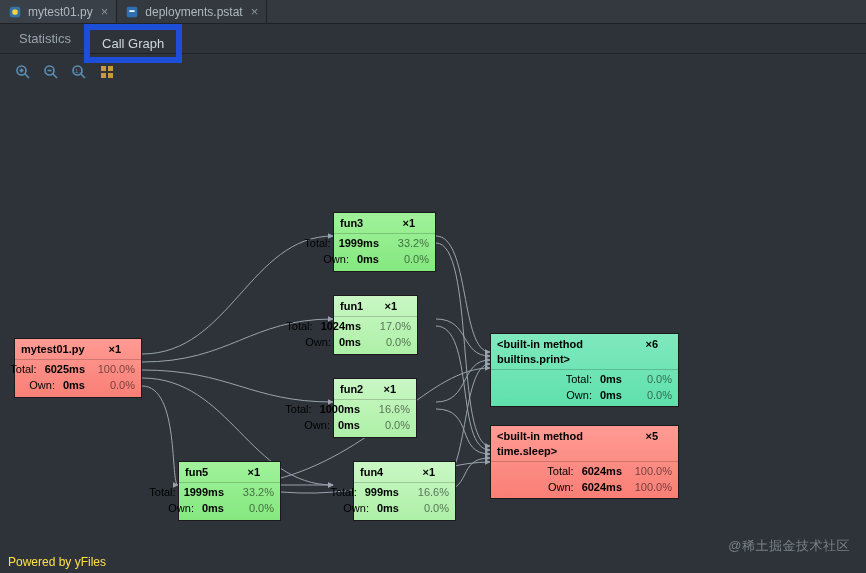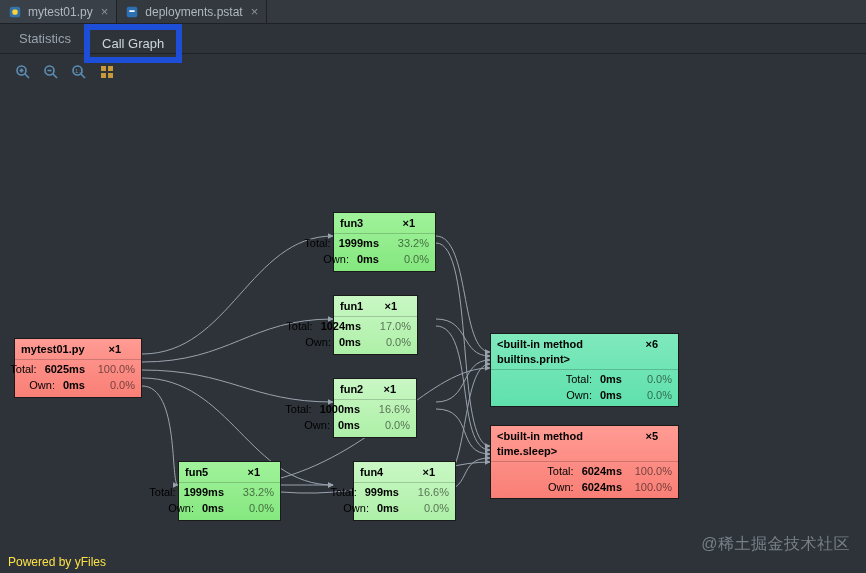--- a/index.html
+++ b/index.html
@@ -85,21 +85,21 @@
   .node .row { display:flex; justify-content:flex-end; gap:8px; }
   .node .lbl { }
   .node .val { font-weight: bold; }
   .node .pct { color: rgba(0,0,0,0.55); min-width:42px; text-align:right; }
   .c-red   { background: linear-gradient(180deg,#ff9b93 0%,#f97f76 100%); }
   .c-green { background: linear-gradient(180deg,#a0f29a 0%,#85e87f 100%); }
   .c-lgreen{ background: linear-gradient(180deg,#c9f7c4 0%,#aef0a8 100%); }
   .c-mint  { background: linear-gradient(180deg,#7fe9bd 0%,#5fe0ac 100%); }
   .watermark {
     position:absolute; right:16px; bottom:18px;
-    color:#8a929b; font-size:16px; letter-spacing:0.5px;
+    color:#8a929b; font-size:13px; letter-spacing:0.5px;
     opacity:0.8;
   }
   .powered {
     position:absolute; left:8px; bottom:4px;
     color:#fde047; font-size:12px;
   }
 </style>
 </head>
 <body>
 

